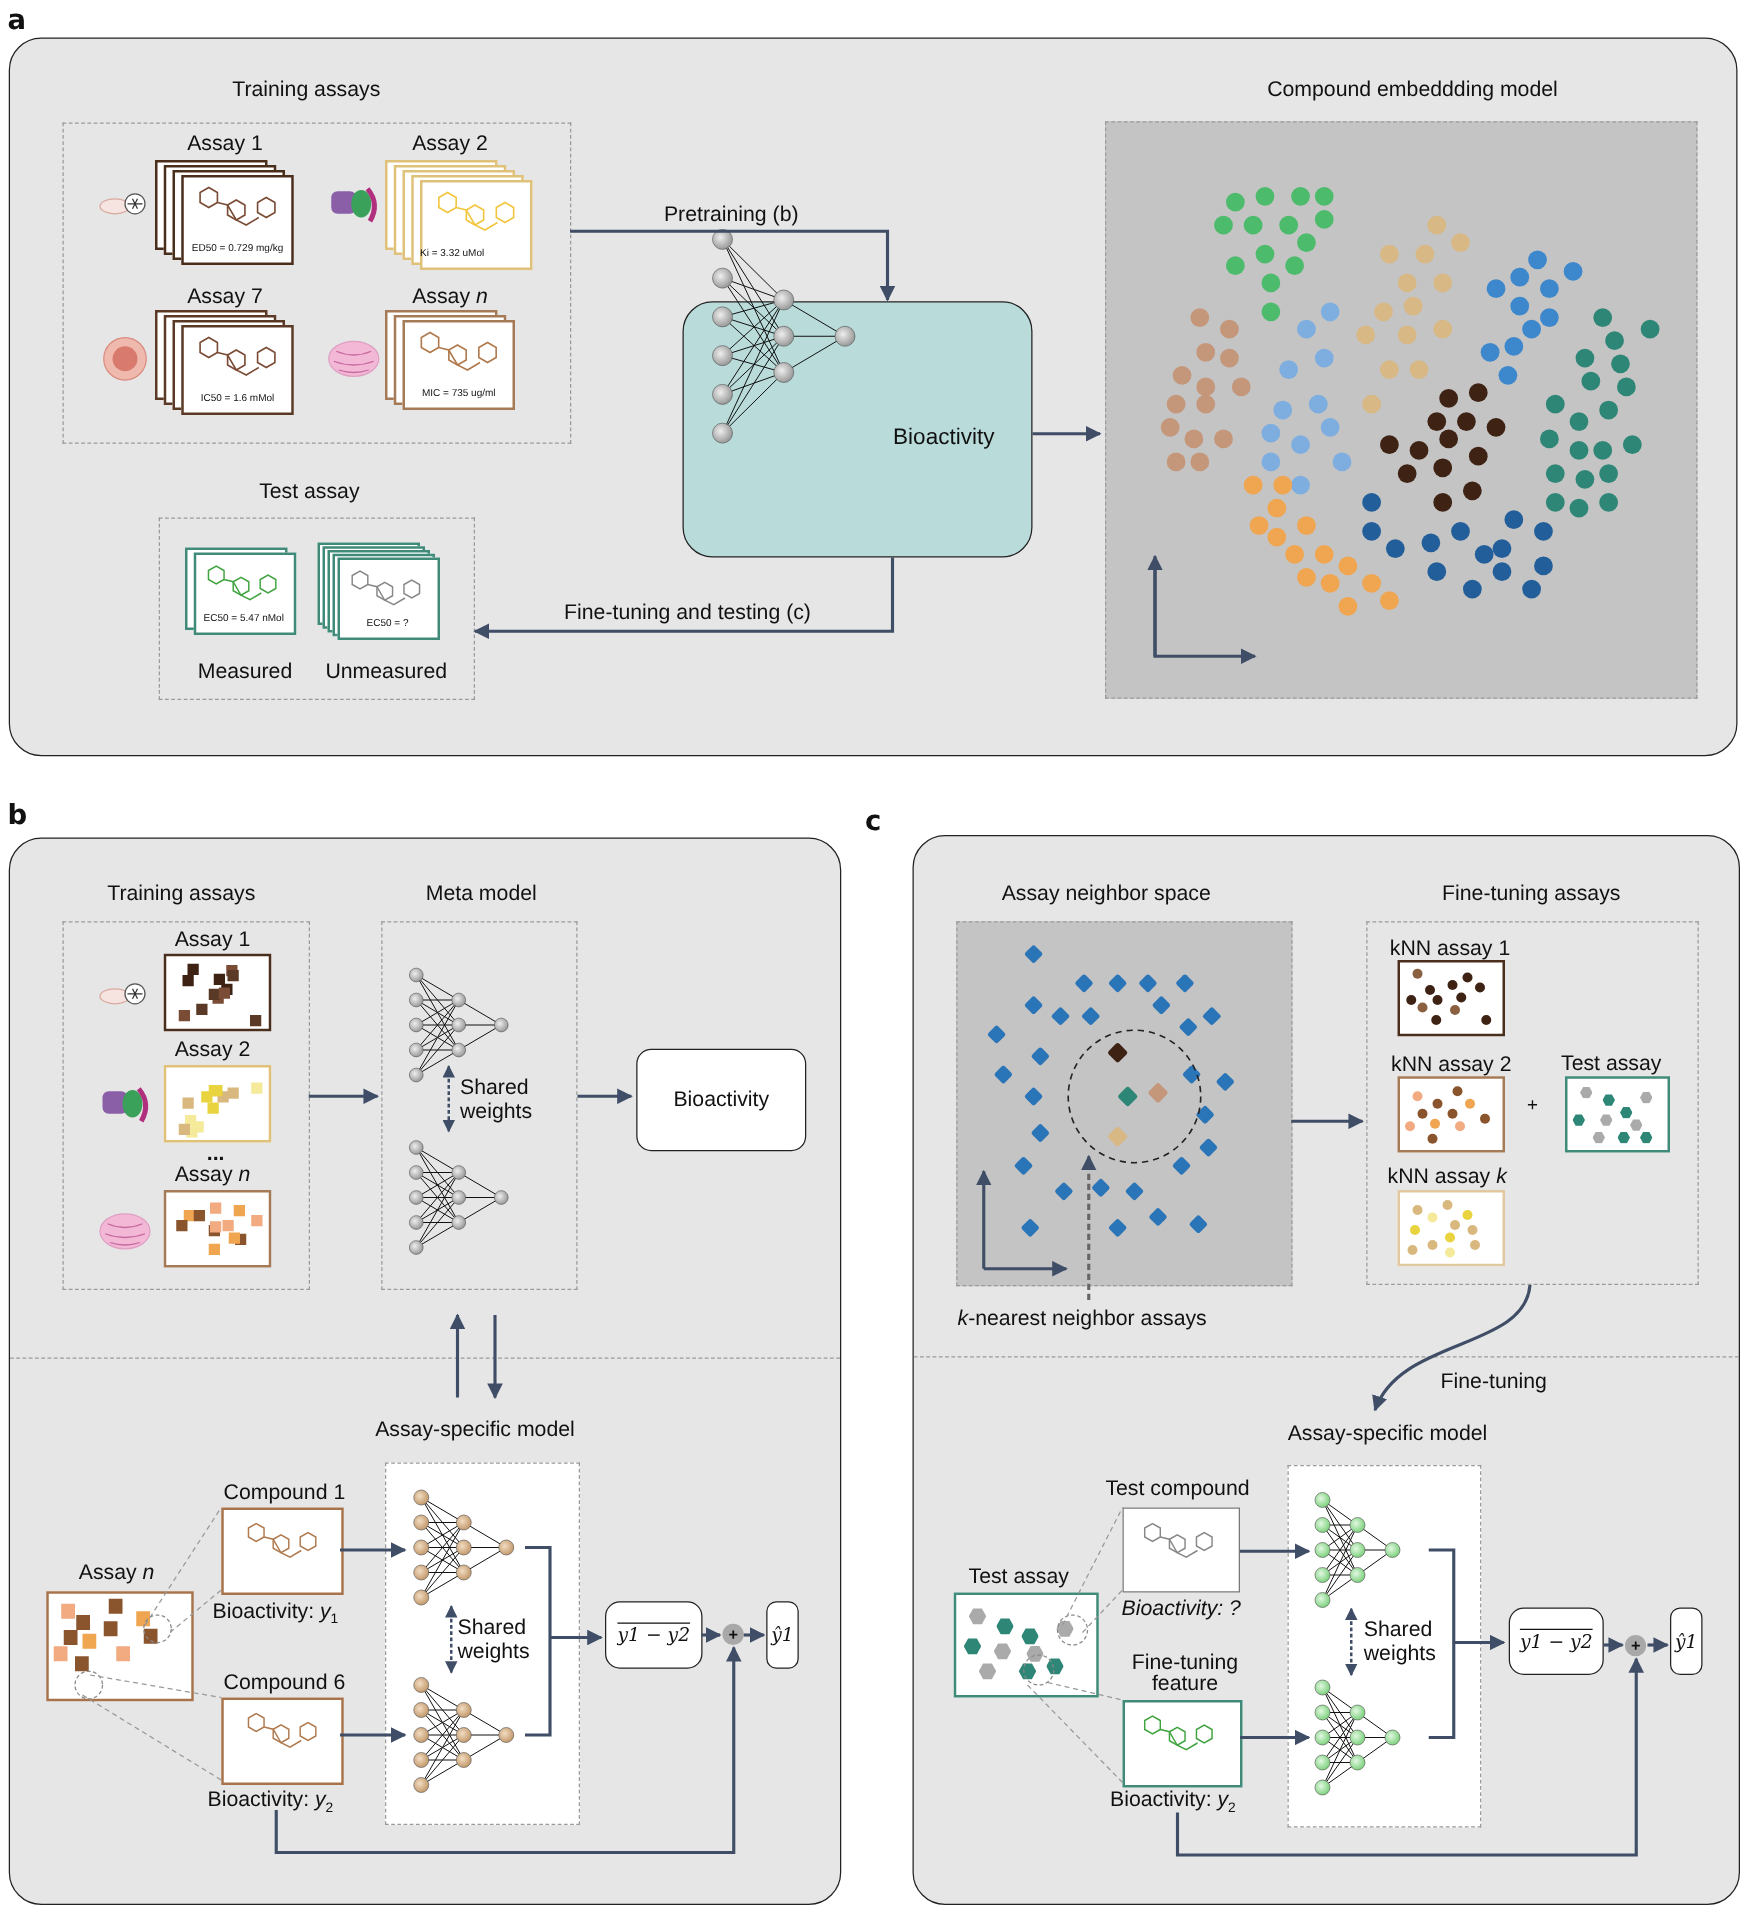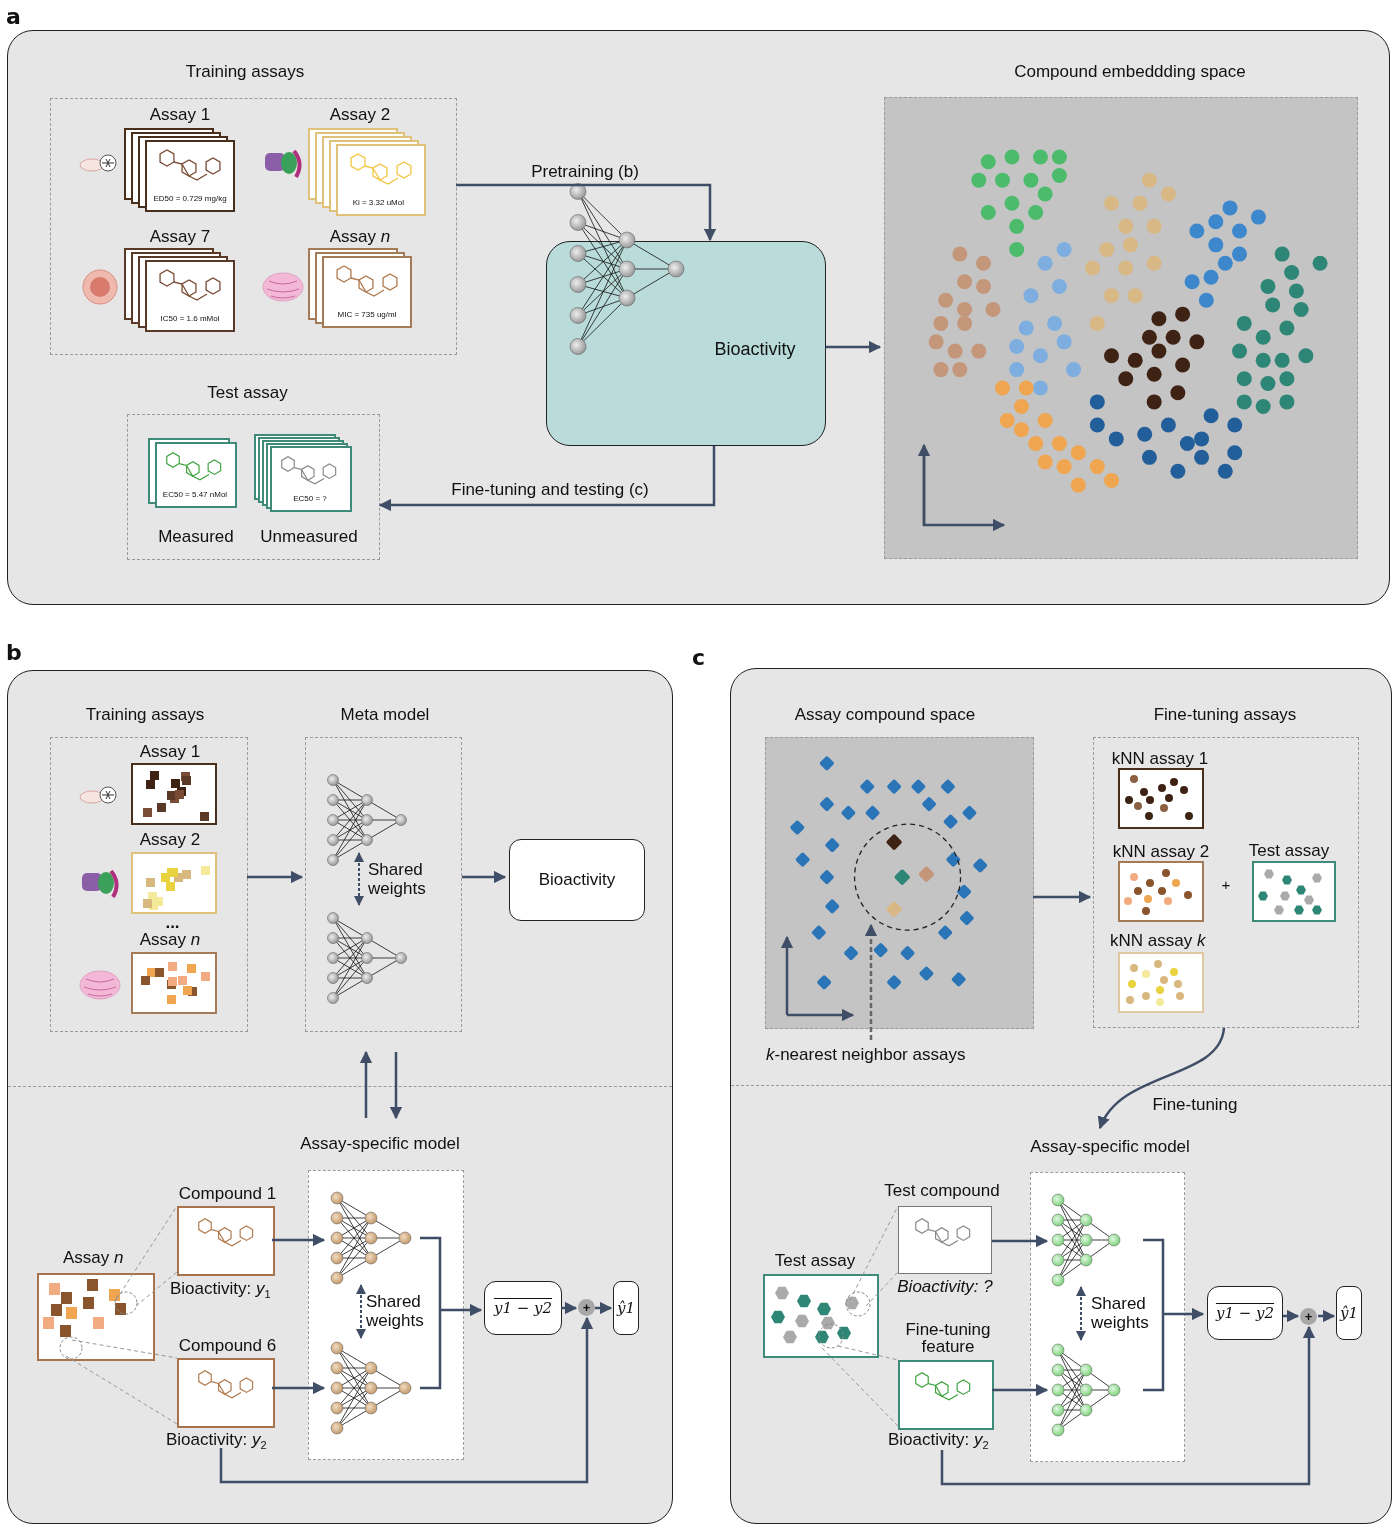--- a/index.html
+++ b/index.html
@@ -36,21 +36,21 @@
         <circle cx="30" cy="18" r="8" fill="#fff" stroke="#555"></circle>
         <path d="M24 18 h12 M28 14 l4 8 M32 14 l-4 8" stroke="#333" stroke-width="1"></path>
       </svg>
     </div>
     <div class="abs" style="left: 308px; top: 128px; width: 86px; height: 68px; background: rgb(255, 255, 255); border: 2px solid rgb(224, 193, 122);"></div>
     <div class="abs" style="left: 315px; top: 132px; width: 86px; height: 68px; background: rgb(255, 255, 255); border: 2px solid rgb(224, 193, 122);"></div>
     <div class="abs" style="left: 322px; top: 136px; width: 86px; height: 68px; background: rgb(255, 255, 255); border: 2px solid rgb(224, 193, 122);"></div>
     <div class="abs" style="left: 329px; top: 140px; width: 86px; height: 68px; background: rgb(255, 255, 255); border: 2px solid rgb(224, 193, 122);"></div>
     <div class="abs" style="left: 336px; top: 144px; width: 86px; height: 68px; background: rgb(255, 255, 255); border: 2px solid rgb(224, 193, 122);"></div>
     <div class="abs" style="left: 305px; top: 105px; width: 110px; text-align: center; font-size: 17px;"><span>Assay 2</span></div>
-    <div class="abs" style="left: 336px; top: 198px; width: 68px; text-align: right; font-size: 8px;">Ki = 3.32 uMol</div>
+    <div class="abs" style="left: 336px; top: 198px; width: 68px; text-align: left; font-size: 8px;">Ki = 3.32 uMol</div>
     <div class="abs" style="left: 261px; top: 145px; width: 44px; height: 36px;">
       <svg width="44" height="36">
         <rect x="4" y="8" width="20" height="18" rx="5" fill="#8b5fa8"></rect>
         <ellipse cx="28" cy="18" rx="8" ry="11" fill="#3aa15a"></ellipse>
         <path d="M33 6 q10 12 2 26" stroke="#b0307e" stroke-width="4" fill="none"></path>
       </svg>
     </div>
     <div class="abs" style="left: 124px; top: 248px; width: 86px; height: 68px; background: rgb(255, 255, 255); border: 2px solid rgb(90, 58, 38);"></div>
     <div class="abs" style="left: 131px; top: 252px; width: 86px; height: 68px; background: rgb(255, 255, 255); border: 2px solid rgb(90, 58, 38);"></div>
     <div class="abs" style="left: 138px; top: 256px; width: 86px; height: 68px; background: rgb(255, 255, 255); border: 2px solid rgb(90, 58, 38);"></div>
@@ -143,21 +143,21 @@
       <circle cx="627" cy="269" r="8" fill="url(#ga)" stroke="#555" stroke-width="0.5"></circle>
       <circle cx="627" cy="298" r="8" fill="url(#ga)" stroke="#555" stroke-width="0.5"></circle>
       <circle cx="676" cy="269" r="8" fill="url(#ga)" stroke="#555" stroke-width="0.5"></circle>
     </g>
   </svg>
 <div class="ttl" style="left:700px;top:339px;width:110px;font-size:18px;">Bioactivity</div>
 
 <div class="ttl" style="left:495px;top:162px;width:180px;font-size:17px;">Pretraining (b)</div>
 <div class="ttl" style="left:420px;top:480px;width:260px;font-size:17px;text-align:center;">Fine-tuning and testing (c)</div>
 
-<div class="ttl" style="left:940px;top:62px;width:380px;">Compound embeddding space</div>
+<div class="ttl" style="left:940px;top:62px;width:380px;">Compound embeddding model</div>
 <div class="dash" style="left:884px;top:97px;width:472px;height:460px;background:#c4c4c4;"></div>
 <svg id="emb" style="left:884px;top:97px;width:474px;height:462px;">
     <defs>
       <marker id="ahe" viewBox="0 0 10 10" refX="9" refY="5" markerWidth="5" markerHeight="5" orient="auto-start-reverse">
         <path d="M0,0 L10,5 L0,10 z" fill="#3f4e66"></path>
       </marker>
       <radialGradient id="ge" cx="40%" cy="40%" r="60%">
         <stop offset="0%" stop-color="#eee"></stop>
         <stop offset="100%" stop-color="#9a9a9a"></stop>
       </radialGradient>
@@ -649,21 +649,21 @@
     <polyline points="440,1310 481,1310" fill="none" stroke="#3f4e66" stroke-width="2.5" marker-end="url(#ahb)"></polyline>
     <polyline points="561,1308 576,1308" fill="none" stroke="#3f4e66" stroke-width="2.5" marker-end="url(#ahb)"></polyline>
     <polyline points="595,1308 611,1308" fill="none" stroke="#3f4e66" stroke-width="2.5" marker-end="url(#ahb)"></polyline>
     <polyline points="221,1448 221,1482 587,1482 587,1318" fill="none" stroke="#3f4e66" stroke-width="2.5" marker-end="url(#ahb)"></polyline>
   </svg>
 
 <div class="plabel" style="left:692px;top:645px;">c</div>
 <div class="panel" style="left:730px;top:668px;width:660px;height:854px;"></div>
 <div class="abs" style="left:731px;top:1085px;width:660px;border-top:1.5px dashed #9a9a9a;"></div>
 
-<div class="ttl" style="left:790px;top:705px;width:190px;">Assay compound space</div>
+<div class="ttl" style="left:790px;top:705px;width:190px;">Assay neighbor space</div>
 <div class="ttl" style="left:1120px;top:705px;width:210px;">Fine-tuning assays</div>
 <div class="dash" style="left:765px;top:737px;width:267px;height:290px;background:#c4c4c4;"></div>
 <svg id="fs" style="left:765px;top:737px;width:269px;height:292px;">
     <defs>
       <marker id="ahf" viewBox="0 0 10 10" refX="9" refY="5" markerWidth="5" markerHeight="5" orient="auto-start-reverse">
         <path d="M0,0 L10,5 L0,10 z" fill="#3f4e66"></path>
       </marker>
       <radialGradient id="gf" cx="40%" cy="40%" r="60%">
         <stop offset="0%" stop-color="#eee"></stop>
         <stop offset="100%" stop-color="#9a9a9a"></stop>

